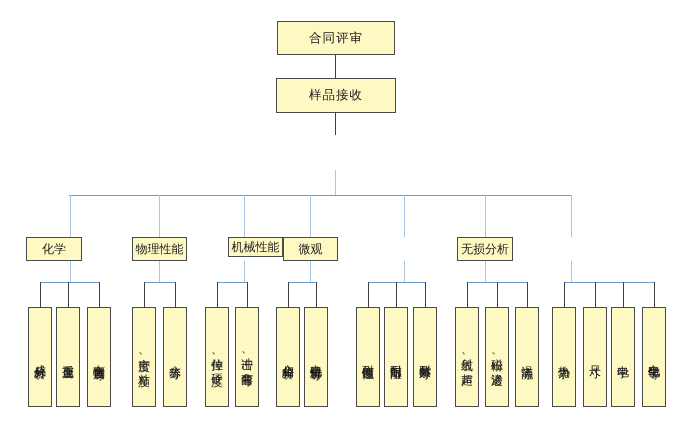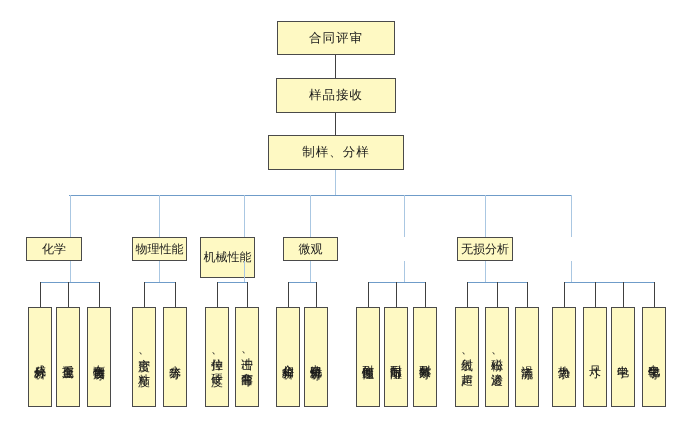--- a/index.html
+++ b/index.html
@@ -40,39 +40,38 @@
   .blue      { background: #6f9cc9; }
   .lightblue { background: #aac7e2; }
 </style>
 </head>
 <body>
 
 <div class="canvas">
 
   <div class="node top" style="left:277px; top:21px;  width:118px; height:34px">合同评审</div>
   <div class="node top" style="left:276px; top:78px;  width:120px; height:35px">样品接收</div>
-  <div class="node top" style="left:268px; top:135px; width:136px; height:35px">制样、分样</div>
 
   <div class="vline dark" style="left:335px; top:55px;  height:23px"></div>
   <div class="vline dark" style="left:335px; top:113px; height:22px"></div>
   <div class="vline lightblue" style="left:335px; top:170px; height:26px"></div>
 
   <div class="hline blue" style="left:69px; top:195px; width:503px"></div>
 
   <div class="vline lightblue" style="left:70px;  top:195px; height:42px"></div>
   <div class="vline lightblue" style="left:159px; top:195px; height:42px"></div>
   <div class="vline lightblue" style="left:244px; top:195px; height:42px"></div>
   <div class="vline lightblue" style="left:310px; top:195px; height:42px"></div>
   <div class="vline lightblue" style="left:404px; top:195px; height:42px"></div>
   <div class="vline lightblue" style="left:485px; top:195px; height:42px"></div>
   <div class="vline lightblue" style="left:571px; top:195px; height:42px"></div>
 
   <div class="node cat" style="left:26px;  top:237px; width:56px; height:24px">化学</div>
   <div class="node cat" style="left:132px; top:237px; width:55px; height:24px">物理性能</div>
-  <div class="node cat" style="left:200px; top:237px; width:55px; height:41px">机械性能</div>
+  <div class="node cat" style="left:228px; top:237px; width:55px; height:20px">机械性能</div>
   <div class="node cat" style="left:283px; top:237px; width:55px; height:24px">微观</div>
   <div class="node cat" style="left:457px; top:237px; width:56px; height:24px">无损分析</div>
 
   <div class="vline lightblue" style="left:70px;  top:261px; height:21px"></div>
   <div class="vline lightblue" style="left:159px; top:261px; height:21px"></div>
   <div class="vline lightblue" style="left:244px; top:261px; height:21px"></div>
   <div class="vline lightblue" style="left:310px; top:261px; height:21px"></div>
   <div class="vline lightblue" style="left:404px; top:261px; height:21px"></div>
   <div class="vline lightblue" style="left:485px; top:261px; height:21px"></div>
   <div class="vline lightblue" style="left:571px; top:261px; height:21px"></div>

